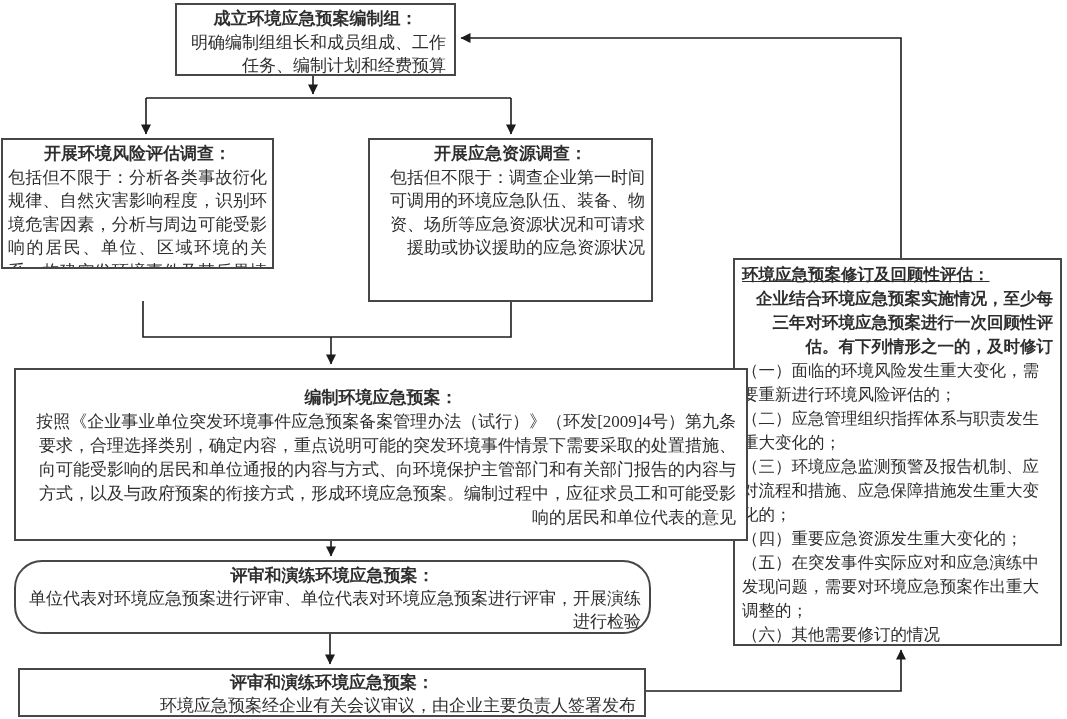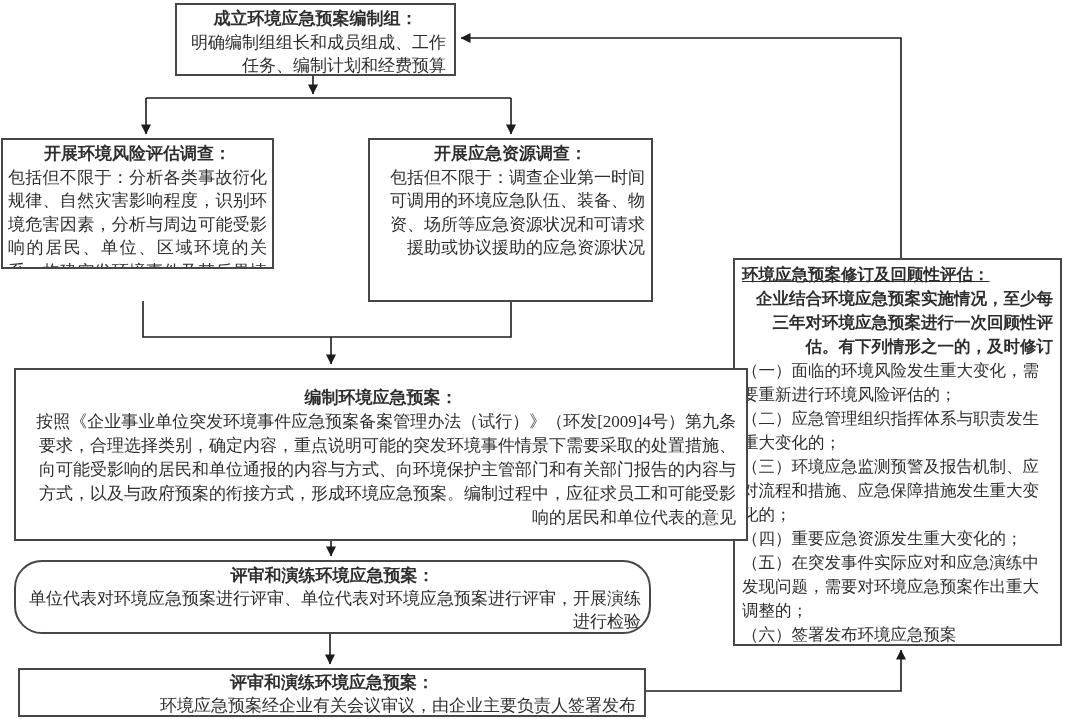--- a/index.html
+++ b/index.html
@@ -103,21 +103,21 @@
   </div>
 
   <div class="box" id="box-revision">
     <div class="box-title">环境应急预案修订及回顾性评估：</div>
     <div class="intro">企业结合环境应急预案实施情况，至少每三年对环境应急预案进行一次回顾性评估。有下列情形之一的，及时修订</div>
     <div class="item">（一）面临的环境风险发生重大变化，需要重新进行环境风险评估的；</div>
     <div class="item">（二）应急管理组织指挥体系与职责发生重大变化的；</div>
     <div class="item">（三）环境应急监测预警及报告机制、应对流程和措施、应急保障措施发生重大变化的；</div>
     <div class="item">（四）重要应急资源发生重大变化的；</div>
     <div class="item">（五）在突发事件实际应对和应急演练中发现问题，需要对环境应急预案作出重大调整的；</div>
-    <div class="item">（六）签署发布环境应急预案</div>
+    <div class="item">（六）其他需要修订的情况</div>
   </div>
 
   <div class="box" id="box-compile">
     <div class="box-title">编制环境应急预案：</div>
     <div class="box-body">按照《企业事业单位突发环境事件应急预案备案管理办法（试行）》（环发[2009]4号）第九条要求，合理选择类别，确定内容，重点说明可能的突发环境事件情景下需要采取的处置措施、向可能受影响的居民和单位通报的内容与方式、向环境保护主管部门和有关部门报告的内容与方式，以及与政府预案的衔接方式，形成环境应急预案。编制过程中，应征求员工和可能受影响的居民和单位代表的意见</div>
   </div>
 
   <div class="box" id="box-review">
     <div class="box-title">评审和演练环境应急预案：</div>
     <div class="box-body">单位代表对环境应急预案进行评审、单位代表对环境应急预案进行评审，开展演练进行检验</div>

